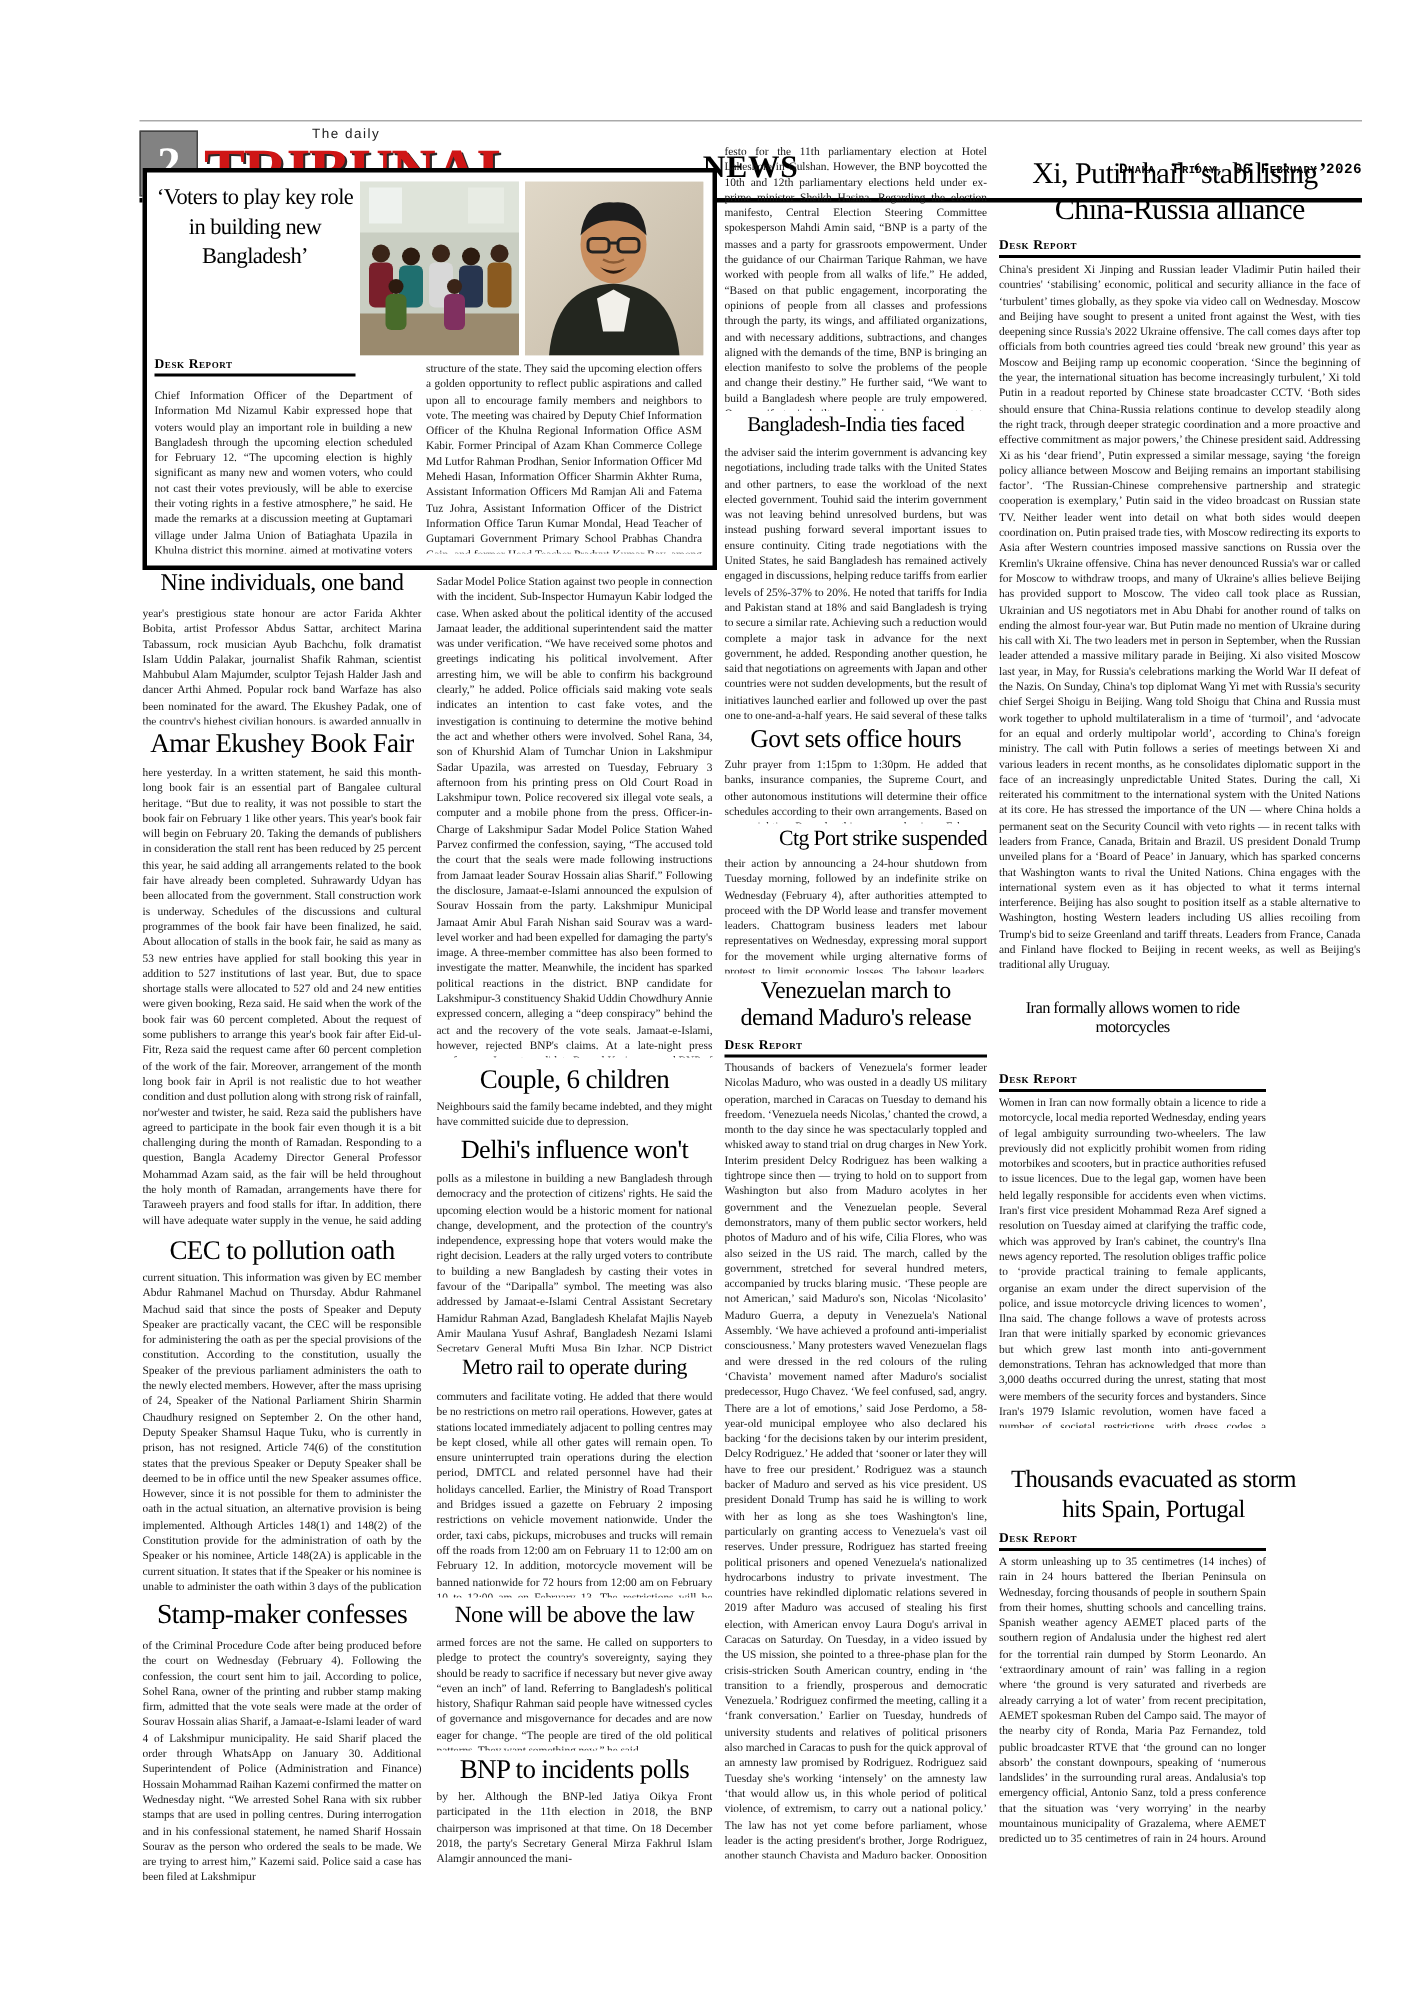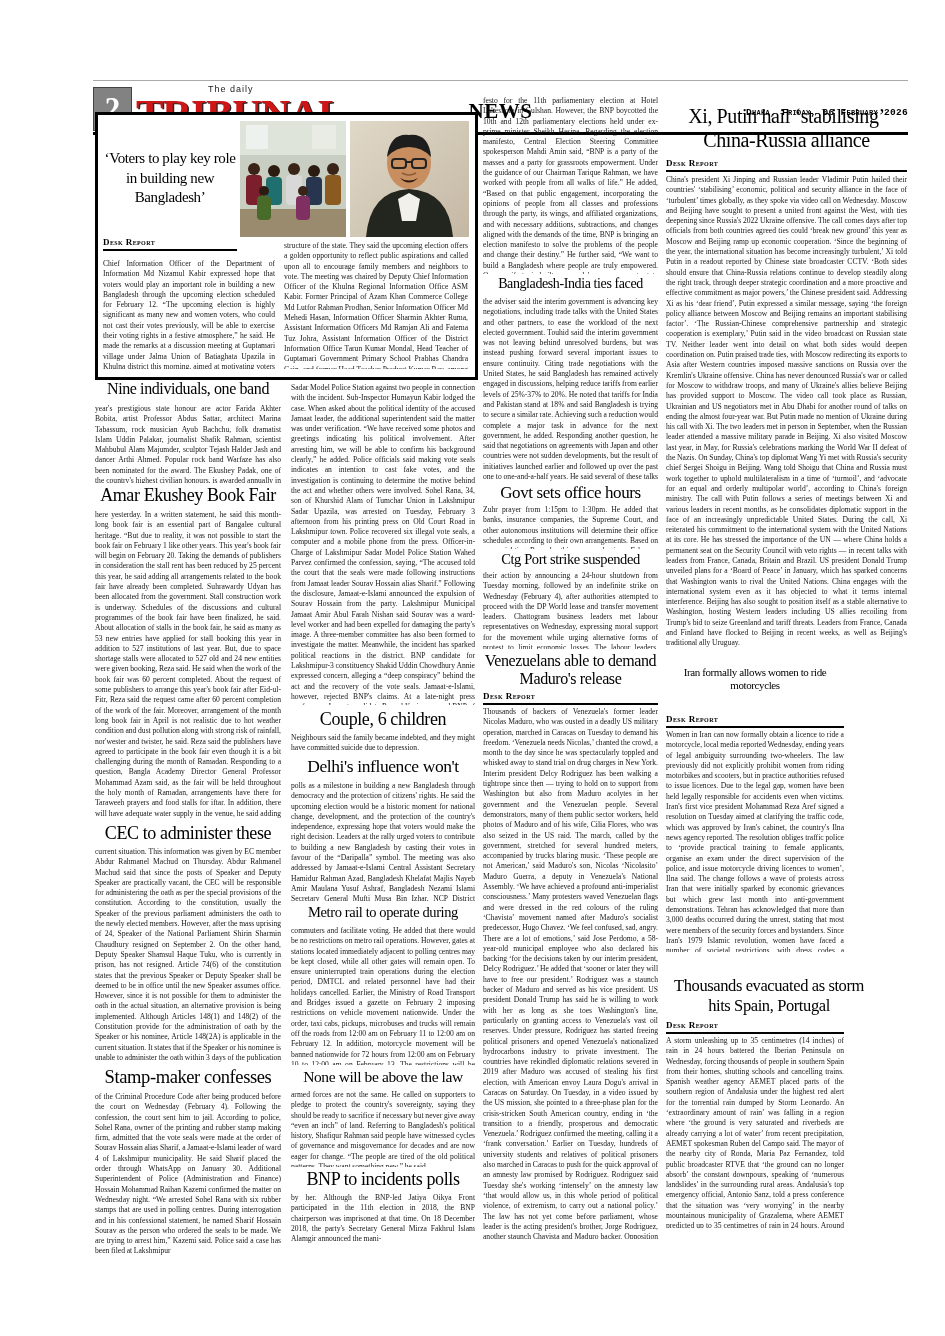--- a/index.html
+++ b/index.html
@@ -39,21 +39,21 @@
   <div class="abs" style="left:136px;top:84px;width:260px;height:50px;">
     <div id="masthead-small" class="abs" style="left:72px;top:0px;">The daily</div>
     <div id="masthead-word" class="abs" style="left:0px;top:9px;">TRIBUNAL</div>
   </div>
 
   <div id="dateline" class="abs" style="left:608px;top:107px;width:300px;">Dhaka, Friday, 06 February 2026</div>
 
   <div class="abs rule" style="left:93px;top:132px;width:815px;height:3px;"></div>
 
   <div id="lead-box" class="abs" style="left:95px;top:112px;width:377px;height:262px;">
-    <div class="h abs" style="left:5px;top:8px;width:134px;font-size:15px;line-height:1.3;margin-top:26px;">‘Voters to play key role in building new Bangladesh’</div>
+    <div class="h abs" style="left:5px;top:8px;width:134px;font-size:15px;line-height:1.3;">‘Voters to play key role in building new Bangladesh’</div>
     <div class="byline abs" style="left:5px;top:122px;width:134px;">Desk Report</div>
 
     <div class="abs" style="left:142px;top:6px;width:106px;height:116px;">
       <svg width="106" height="116" viewBox="0 0 106 116">
         <rect width="106" height="116" fill="#c9cec2"></rect>
         <rect y="0" width="106" height="34" fill="#dfe4da"></rect>
         <rect x="6" y="4" width="22" height="24" fill="#eef2ee"></rect>
         <rect x="72" y="4" width="24" height="24" fill="#e8ecе4" style="fill:#e8ece4"></rect>
         <rect y="88" width="106" height="28" fill="#9a8a6e"></rect>
         <g>
@@ -100,21 +100,21 @@
     <div class="b abs" style="left:5px;top:144px;width:172px;height:110px;">Chief Information Officer of the Department of Information Md Nizamul Kabir expressed hope that voters would play an important role in building a new Bangladesh through the upcoming election scheduled for February 12. “The upcoming election is highly significant as many new and women voters, who could not cast their votes previously, will be able to exercise their voting rights in a festive atmosphere,” he said. He made the remarks at a discussion meeting at Guptamari village under Jalma Union of Batiaghata Upazila in Khulna district this morning, aimed at motivating voters ahead of the 13th National Parliamentary Election and referendum. The meeting was organized by the Khulna Regional Information Office. He added that the active participation of all would make it easier to hold a fair and credible parliamentary election. He urged voters to ensure the maximum participation of their family members and neighbors on election day. Other speakers said that a citizen's greatest strength during an election is their vote. Through correct decisions and the proper use of voting rights, citizens can help reshape the</div>
     <div class="b abs" style="left:186px;top:126px;width:184px;height:128px;">structure of the state. They said the upcoming election offers a golden opportunity to reflect public aspirations and called upon all to encourage family members and neighbors to vote. The meeting was chaired by Deputy Chief Information Officer of the Khulna Regional Information Office ASM Kabir. Former Principal of Azam Khan Commerce College Md Lutfor Rahman Prodhan, Senior Information Officer Md Mehedi Hasan, Information Officer Sharmin Akhter Ruma, Assistant Information Officers Md Ramjan Ali and Fatema Tuz Johra, Assistant Information Officer of the District Information Office Tarun Kumar Mondal, Head Teacher of Guptamari Government Primary School Prabhas Chandra Gain, and former Head Teacher Pradyut Kumar Ray, among others, spoke at the event. Local male and female voters participated in the discussion. At the end of the programme, an election-related video was screened to further motivate voters.</div>
   </div>
 
   <div class="h abs" style="left:95px;top:380px;width:186px;font-size:16px;">Nine individuals, one band</div>
   <div class="b abs" style="left:95px;top:404px;width:186px;height:79px;">year's prestigious state honour are actor Farida Akhter Bobita, artist Professor Abdus Sattar, architect Marina Tabassum, rock musician Ayub Bachchu, folk dramatist Islam Uddin Palakar, journalist Shafik Rahman, scientist Mahbubul Alam Majumder, sculptor Tejash Halder Jash and dancer Arthi Ahmed. Popular rock band Warfaze has also been nominated for the award. The Ekushey Padak, one of the country's highest civilian honours, is awarded annually in recognition of notable achievements and contributions to national life.</div>
 
   <div class="h abs" style="left:95px;top:485px;width:186px;font-size:18px;">Amar Ekushey Book Fair</div>
   <div class="b abs" style="left:95px;top:510px;width:186px;height:309px;">here yesterday. In a written statement, he said this month-long book fair is an essential part of Bangalee cultural heritage. “But due to reality, it was not possible to start the book fair on February 1 like other years. This year's book fair will begin on February 20. Taking the demands of publishers in consideration the stall rent has been reduced by 25 percent this year, he said adding all arrangements related to the book fair have already been completed. Suhrawardy Udyan has been allocated from the government. Stall construction work is underway. Schedules of the discussions and cultural programmes of the book fair have been finalized, he said. About allocation of stalls in the book fair, he said as many as 53 new entries have applied for stall booking this year in addition to 527 institutions of last year. But, due to space shortage stalls were allocated to 527 old and 24 new entities were given booking, Reza said. He said when the work of the book fair was 60 percent completed. About the request of some publishers to arrange this year's book fair after Eid-ul-Fitr, Reza said the request came after 60 percent completion of the work of the fair. Moreover, arrangement of the month long book fair in April is not realistic due to hot weather condition and dust pollution along with strong risk of rainfall, nor'wester and twister, he said. Reza said the publishers have agreed to participate in the book fair even though it is a bit challenging during the month of Ramadan. Responding to a question, Bangla Academy Director General Professor Mohammad Azam said, as the fair will be held throughout the holy month of Ramadan, arrangements have there for Taraweeh prayers and food stalls for iftar. In addition, there will have adequate water supply in the venue, he said adding all measures were taken in consultation with the representatives of the publishers.</div>
 
-  <div class="h abs" style="left:95px;top:823px;width:186px;font-size:18px;">CEC to administer these</div>
+  <div class="h abs" style="left:95px;top:823px;width:186px;font-size:18px;">CEC to pollution oath</div>
   <div class="b abs" style="left:95px;top:847px;width:186px;height:216px;">current situation. This information was given by EC member Abdur Rahmanel Machud on Thursday. Abdur Rahmanel Machud said that since the posts of Speaker and Deputy Speaker are practically vacant, the CEC will be responsible for administering the oath as per the special provisions of the constitution. According to the constitution, usually the Speaker of the previous parliament administers the oath to the newly elected members. However, after the mass uprising of 24, Speaker of the National Parliament Shirin Sharmin Chaudhury resigned on September 2. On the other hand, Deputy Speaker Shamsul Haque Tuku, who is currently in prison, has not resigned. Article 74(6) of the constitution states that the previous Speaker or Deputy Speaker shall be deemed to be in office until the new Speaker assumes office. However, since it is not possible for them to administer the oath in the actual situation, an alternative provision is being implemented. Although Articles 148(1) and 148(2) of the Constitution provide for the administration of oath by the Speaker or his nominee, Article 148(2A) is applicable in the current situation. It states that if the Speaker or his nominee is unable to administer the oath within 3 days of the publication of the Gazette, the Chief Election Commissioner can administer the oath within the next three days. In addition, according to Schedule 3 of the Constitution, if both the Speaker and Deputy Speaker are not in office, the Chief Election Commissioner has the power to administer the oath subject to the approval of the President.</div>
 
   <div class="h abs" style="left:95px;top:1067px;width:186px;font-size:18.5px;">Stamp-maker confesses</div>
   <div class="b abs" style="left:95px;top:1092px;width:186px;height:196px;">of the Criminal Procedure Code after being produced before the court on Wednesday (February 4). Following the confession, the court sent him to jail. According to police, Sohel Rana, owner of the printing and rubber stamp making firm, admitted that the vote seals were made at the order of Sourav Hossain alias Sharif, a Jamaat-e-Islami leader of ward 4 of Lakshmipur municipality. He said Sharif placed the order through WhatsApp on January 30. Additional Superintendent of Police (Administration and Finance) Hossain Mohammad Raihan Kazemi confirmed the matter on Wednesday night. “We arrested Sohel Rana with six rubber stamps that are used in polling centres. During interrogation and in his confessional statement, he named Sharif Hossain Sourav as the person who ordered the seals to be made. We are trying to arrest him,” Kazemi said. Police said a case has been filed at Lakshmipur</div>
 
   <div class="b abs" style="left:291px;top:383px;width:184px;height:322px;">Sadar Model Police Station against two people in connection with the incident. Sub-Inspector Humayun Kabir lodged the case. When asked about the political identity of the accused Jamaat leader, the additional superintendent said the matter was under verification. “We have received some photos and greetings indicating his political involvement. After arresting him, we will be able to confirm his background clearly,” he added. Police officials said making vote seals indicates an intention to cast fake votes, and the investigation is continuing to determine the motive behind the act and whether others were involved. Sohel Rana, 34, son of Khurshid Alam of Tumchar Union in Lakshmipur Sadar Upazila, was arrested on Tuesday, February 3 afternoon from his printing press on Old Court Road in Lakshmipur town. Police recovered six illegal vote seals, a computer and a mobile phone from the press. Officer-in-Charge of Lakshmipur Sadar Model Police Station Wahed Parvez confirmed the confession, saying, “The accused told the court that the seals were made following instructions from Jamaat leader Sourav Hossain alias Sharif.” Following the disclosure, Jamaat-e-Islami announced the expulsion of Sourav Hossain from the party. Lakshmipur Municipal Jamaat Amir Abul Farah Nishan said Sourav was a ward-level worker and had been expelled for damaging the party's image. A three-member committee has also been formed to investigate the matter. Meanwhile, the incident has sparked political reactions in the district. BNP candidate for Lakshmipur-3 constituency Shakid Uddin Chowdhury Annie expressed concern, alleging a “deep conspiracy” behind the act and the recovery of the vote seals. Jamaat-e-Islami, however, rejected BNP's claims. At a late-night press conference, Jamaat candidate Rezaul Karim accused BNP of spreading false information by linking the party to the incident. A senior police official, speaking on condition of anonymity, said investigators are examining whether the seals were made for voter training purposes or for use in ballot manipulation on election day. “The motive and the possible involvement of others are being thoroughly investigated,” said OC Wahed Parvez.</div>
 
   <div class="h abs" style="left:291px;top:709px;width:184px;font-size:18px;">Couple, 6 children</div>
   <div class="b abs" style="left:291px;top:733px;width:184px;height:22px;">Neighbours said the family became indebted, and they might have committed suicide due to depression.</div>
 
@@ -131,24 +131,24 @@
   <div class="b abs" style="left:291px;top:1193px;width:184px;height:60px;">by her. Although the BNP-led Jatiya Oikya Front participated in the 11th election in 2018, the BNP chairperson was imprisoned at that time. On 18 December 2018, the party's Secretary General Mirza Fakhrul Islam Alamgir announced the mani-</div>
 
   <div class="b abs" style="left:483px;top:96px;width:175px;height:178px;">festo for the 11th parliamentary election at Hotel Lakeshore in Gulshan. However, the BNP boycotted the 10th and 12th parliamentary elections held under ex-prime minister Sheikh Hasina. Regarding the election manifesto, Central Election Steering Committee spokesperson Mahdi Amin said, “BNP is a party of the masses and a party for grassroots empowerment. Under the guidance of our Chairman Tarique Rahman, we have worked with people from all walks of life.” He added, “Based on that public engagement, incorporating the opinions of people from all classes and professions through the party, its wings, and affiliated organizations, and with necessary additions, subtractions, and changes aligned with the demands of the time, BNP is bringing an election manifesto to solve the problems of the people and change their destiny.” He further said, “We want to build a Bangladesh where people are truly empowered. Our manifesto is built on people's empowerment, state ownership by the people, protection of rights, security, and inclusive development — so that from now on, they and their families can live much better lives.”</div>
 
   <div class="h abs" style="left:483px;top:276px;width:175px;font-size:14px;text-align:center;">Bangladesh-India ties faced</div>
   <div class="b abs" style="left:483px;top:297px;width:175px;height:184px;">the adviser said the interim government is advancing key negotiations, including trade talks with the United States and other partners, to ease the workload of the next elected government. Touhid said the interim government was not leaving behind unresolved burdens, but was instead pushing forward several important issues to ensure continuity. Citing trade negotiations with the United States, he said Bangladesh has remained actively engaged in discussions, helping reduce tariffs from earlier levels of 25%-37% to 20%. He noted that tariffs for India and Pakistan stand at 18% and said Bangladesh is trying to secure a similar rate. Achieving such a reduction would complete a major task in advance for the next government, he added. Responding another question, he said that negotiations on agreements with Japan and other countries were not sudden developments, but the result of initiatives launched earlier and followed up over the past one to one-and-a-half years. He said several of these talks are now close to reaching a conclusion. Once signed, he said, such agreements would establish a framework enabling the next government to move forward more smoothly. Senior officials of the Ministry of Foreign Affairs were present at the meeting.</div>
 
   <div class="h abs" style="left:483px;top:483px;width:175px;font-size:17px;">Govt sets office hours</div>
   <div class="b abs" style="left:483px;top:505px;width:175px;height:44px;">Zuhr prayer from 1:15pm to 1:30pm. He added that banks, insurance companies, the Supreme Court, and other autonomous institutions will determine their office schedules according to their own arrangements. Based on moon sighting, Ramadan this year may begin on February 20.</div>
 
-  <div class="h abs" style="left:483px;top:551px;width:175px;font-size:14.5px;">Ctg Port strike suspended</div>
+  <div class="h abs" style="left:483px;top:551px;width:175px;font-size:14.5px;text-align:right;">Ctg Port strike suspended</div>
   <div class="b abs" style="left:483px;top:571px;width:175px;height:78px;">their action by announcing a 24-hour shutdown from Tuesday morning, followed by an indefinite strike on Wednesday (February 4), after authorities attempted to proceed with the DP World lease and transfer movement leaders. Chattogram business leaders met labour representatives on Wednesday, expressing moral support for the movement while urging alternative forms of protest to limit economic losses. The labour leaders, however, refused to withdraw the stoppage and reiterated their demand for cancellation of the NCT lease.</div>
 
-  <div class="h abs" style="left:483px;top:652px;width:175px;font-size:16px;line-height:1.15;">Venezuelans able to demand Maduro's release</div>
+  <div class="h abs" style="left:483px;top:652px;width:175px;font-size:16px;line-height:1.15;">Venezuelan march to demand Maduro's release</div>
   <div class="byline abs" style="left:483px;top:691px;width:175px;">Desk Report</div>
   <div class="b abs" style="left:483px;top:707px;width:175px;height:532px;">Thousands of backers of Venezuela's former leader Nicolas Maduro, who was ousted in a deadly US military operation, marched in Caracas on Tuesday to demand his freedom. ‘Venezuela needs Nicolas,’ chanted the crowd, a month to the day since he was spectacularly toppled and whisked away to stand trial on drug charges in New York. Interim president Delcy Rodriguez has been walking a tightrope since then — trying to hold on to support from Washington but also from Maduro acolytes in her government and the Venezuelan people. Several demonstrators, many of them public sector workers, held photos of Maduro and of his wife, Cilia Flores, who was also seized in the US raid. The march, called by the government, stretched for several hundred meters, accompanied by trucks blaring music. ‘These people are not American,’ said Maduro's son, Nicolas ‘Nicolasito’ Maduro Guerra, a deputy in Venezuela's National Assembly. ‘We have achieved a profound anti-imperialist consciousness.’ Many protesters waved Venezuelan flags and were dressed in the red colours of the ruling ‘Chavista’ movement named after Maduro's socialist predecessor, Hugo Chavez. ‘We feel confused, sad, angry. There are a lot of emotions,’ said Jose Perdomo, a 58-year-old municipal employee who also declared his backing ‘for the decisions taken by our interim president, Delcy Rodriguez.’ He added that ‘sooner or later they will have to free our president.’ Rodriguez was a staunch backer of Maduro and served as his vice president. US president Donald Trump has said he is willing to work with her as long as she toes Washington's line, particularly on granting access to Venezuela's vast oil reserves. Under pressure, Rodriguez has started freeing political prisoners and opened Venezuela's nationalized hydrocarbons industry to private investment. The countries have rekindled diplomatic relations severed in 2019 after Maduro was accused of stealing his first election, with American envoy Laura Dogu's arrival in Caracas on Saturday. On Tuesday, in a video issued by the US mission, she pointed to a three-phase plan for the crisis-stricken South American country, ending in ‘the transition to a friendly, prosperous and democratic Venezuela.’ Rodriguez confirmed the meeting, calling it a ‘frank conversation.’ Earlier on Tuesday, hundreds of university students and relatives of political prisoners also marched in Caracas to push for the quick approval of an amnesty law promised by Rodriguez. Rodriguez said Tuesday she's working ‘intensely’ on the amnesty law ‘that would allow us, in this whole period of political violence, of extremism, to carry out a national policy.’ The law has not yet come before parliament, whose leader is the acting president's brother, Jorge Rodriguez, another staunch Chavista and Maduro backer. Opposition deputy Stalin Gonzalez told AFP he expects the first debate on amnesty to be brought to the floor on Thursday. ‘I hope that the amnesty opens the door to reconciliation, coexistence, peace and democracy,’ he said. Anti-government protests had been rare under the crackdown on demonstrations against Maduro's contested claim to another reelection in 2024. More than 2,000 people were jailed at the time. ‘Freedom is in the streets and no one can stop it!’ chanted the crowd. The opposition in Venezuela has been calling for elections to be held after Maduro's ouster.</div>
 
   <div class="h abs" style="left:666px;top:104px;width:241px;font-size:20px;line-height:1.2;">Xi, Putin hail ‘stabilising’ China-Russia alliance</div>
   <div class="byline abs" style="left:666px;top:158px;width:241px;">Desk Report</div>
   <div class="b abs" style="left:666px;top:175px;width:241px;height:483px;">China's president Xi Jinping and Russian leader Vladimir Putin hailed their countries' ‘stabilising’ economic, political and security alliance in the face of ‘turbulent’ times globally, as they spoke via video call on Wednesday. Moscow and Beijing have sought to present a united front against the West, with ties deepening since Russia's 2022 Ukraine offensive. The call comes days after top officials from both countries agreed ties could ‘break new ground’ this year as Moscow and Beijing ramp up economic cooperation. ‘Since the beginning of the year, the international situation has become increasingly turbulent,’ Xi told Putin in a readout reported by Chinese state broadcaster CCTV. ‘Both sides should ensure that China-Russia relations continue to develop steadily along the right track, through deeper strategic coordination and a more proactive and effective commitment as major powers,’ the Chinese president said. Addressing Xi as his ‘dear friend’, Putin expressed a similar message, saying ‘the foreign policy alliance between Moscow and Beijing remains an important stabilising factor’. ‘The Russian-Chinese comprehensive partnership and strategic cooperation is exemplary,’ Putin said in the video broadcast on Russian state TV. Neither leader went into detail on what both sides would deepen coordination on. Putin praised trade ties, with Moscow redirecting its exports to Asia after Western countries imposed massive sanctions on Russia over the Kremlin's Ukraine offensive. China has never denounced Russia's war or called for Moscow to withdraw troops, and many of Ukraine's allies believe Beijing has provided support to Moscow. The video call took place as Russian, Ukrainian and US negotiators met in Abu Dhabi for another round of talks on ending the almost four-year war. But Putin made no mention of Ukraine during his call with Xi. The two leaders met in person in September, when the Russian leader attended a massive military parade in Beijing. Xi also visited Moscow last year, in May, for Russia's celebrations marking the World War II defeat of the Nazis. On Sunday, China's top diplomat Wang Yi met with Russia's security chief Sergei Shoigu in Beijing. Wang told Shoigu that China and Russia must work together to uphold multilateralism in a time of ‘turmoil’, and ‘advocate for an equal and orderly multipolar world’, according to China's foreign ministry. The call with Putin follows a series of meetings between Xi and various leaders in recent months, as he consolidates diplomatic support in the face of an increasingly unpredictable United States. During the call, Xi reiterated his commitment to the international system with the United Nations at its core. He has stressed the importance of the UN — where China holds a permanent seat on the Security Council with veto rights — in recent talks with leaders from France, Canada, Britain and Brazil. US president Donald Trump unveiled plans for a ‘Board of Peace’ in January, which has sparked concerns that Washington wants to rival the United Nations. China engages with the international system even as it has objected to what it terms internal interference. Beijing has also sought to position itself as a stable alternative to Washington, hosting Western leaders including US allies recoiling from Trump's bid to seize Greenland and tariff threats. Leaders from France, Canada and Finland have flocked to Beijing in recent weeks, as well as Beijing's traditional ally Uruguay.</div>
 
   <div class="h abs" style="left:660px;top:666px;width:190px;font-size:11px;line-height:1.2;">Iran formally allows women to ride motorcycles</div>
   <div class="byline abs" style="left:666px;top:714px;width:178px;">Desk Report</div>
   <div class="b abs" style="left:666px;top:730px;width:178px;height:222px;">Women in Iran can now formally obtain a licence to ride a motorcycle, local media reported Wednesday, ending years of legal ambiguity surrounding two-wheelers. The law previously did not explicitly prohibit women from riding motorbikes and scooters, but in practice authorities refused to issue licences. Due to the legal gap, women have been held legally responsible for accidents even when victims. Iran's first vice president Mohammad Reza Aref signed a resolution on Tuesday aimed at clarifying the traffic code, which was approved by Iran's cabinet, the country's Ilna news agency reported. The resolution obliges traffic police to ‘provide practical training to female applicants, organise an exam under the direct supervision of the police, and issue motorcycle driving licences to women’, Ilna said. The change follows a wave of protests across Iran that were initially sparked by economic grievances but which grew last month into anti-government demonstrations. Tehran has acknowledged that more than 3,000 deaths occurred during the unrest, stating that most were members of the security forces and bystanders. Since Iran's 1979 Islamic revolution, women have faced a number of societal restrictions, with dress codes a recurring challenge for those riding motorcycles. Women must cover their hair with a headscarf in public and wear modest, loose-fitting clothing, but many women have defied those rules, with the number of women on motorbikes rising sharply in recent months. This trend accelerated after the 2022 death in custody of Mahsa Amini, a young Iranian woman arrested for allegedly violating the dress code. Her death sparked protests across Iran by women demanding greater freedoms.</div>

